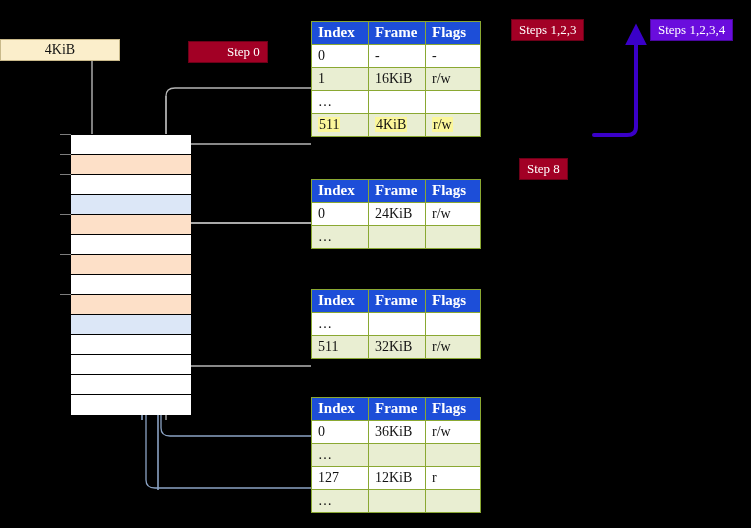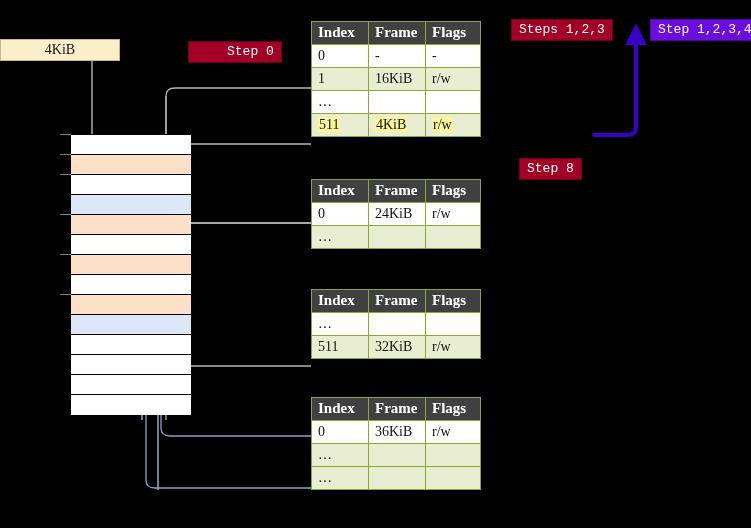--- a/index.html
+++ b/index.html
@@ -50,21 +50,20 @@
   
   .badge {
     position: absolute;
     color: #ffffff;
     font-size: 13px;
     line-height: 17px;
     padding: 1px 7px 2px 7px;
     box-sizing: border-box;
     white-space: nowrap;
     text-align: center;
-    font-family: Liberation Mono, monospace;
   }
   .badge-red {
     background: #a20025;
     border: 1px solid #6d0018;
   }
   .badge-purple {
     background: #6a0ddd;
     border: 1px solid #4a07a0;
     color: #ffffff;
   }
@@ -110,21 +109,21 @@
   .ptable {
     position: absolute;
     border-collapse: collapse;
     border: 1px solid #8aa832;
     background: #ffffff;
     font-size: 14px;
     color: #111111;
     table-layout: fixed;
   }
   .ptable th {
-    background: #404040;
+    background: #1d4ed8;
     color: #ffffff;
     font-weight: bold;
     text-align: left;
     padding: 2px 6px 3px 6px;
     border: 1px solid #8aa832;
     font-size: 15px;
     height: 22px;
     box-sizing: border-box;
   }
   .ptable td {
@@ -213,21 +212,21 @@
       <path d="M 594 135 L 627 135 Q 636 135 636 127 L 636 30" stroke="#3a00c8" stroke-width="4" fill="none" stroke-linecap="round" marker-end="url(#arrow-purple)"></path>
     </g>
   </svg>
 
   <div class="kib-box">
     <span>4KiB</span>
   </div>
 
   <div id="badge-step0" class="badge badge-red">Step 0</div>
   <div id="badge-steps123" class="badge badge-red">Steps 1,2,3</div>
-  <div id="badge-steps1234" class="badge badge-purple">Step 1,2,3,4</div>
+  <div id="badge-steps1234" class="badge badge-purple">Steps 1,2,3,4</div>
   <div id="badge-step4" class="badge badge-red">Step 8</div>
 
   <div class="memcol" id="memory-column">
       <div class="memrow c-white" style="top: 0px;"></div>
       <div class="memrow c-orange" style="top: 20px;"></div>
       <div class="memrow c-white" style="top: 40px;"></div>
       <div class="memrow c-blue" style="top: 60px;"></div>
       <div class="memrow c-orange" style="top: 80px;"></div>
       <div class="memrow c-white" style="top: 100px;"></div>
       <div class="memrow c-orange" style="top: 120px;"></div>
@@ -356,20 +355,25 @@
         <tr class="plain">
           <td>0</td>
           <td>36KiB</td>
           <td>r/w</td>
         </tr>
         <tr class="alt">
           <td>…</td>
           <td></td>
           <td></td>
         </tr>
+        <tr class="plain">
+          <td>127</td>
+          <td>12KiB</td>
+          <td>r</td>
+        </tr>
         <tr class="alt">
           <td>…</td>
           <td></td>
           <td></td>
         </tr>
       </tbody>
   </table>
 
 </div>
 

